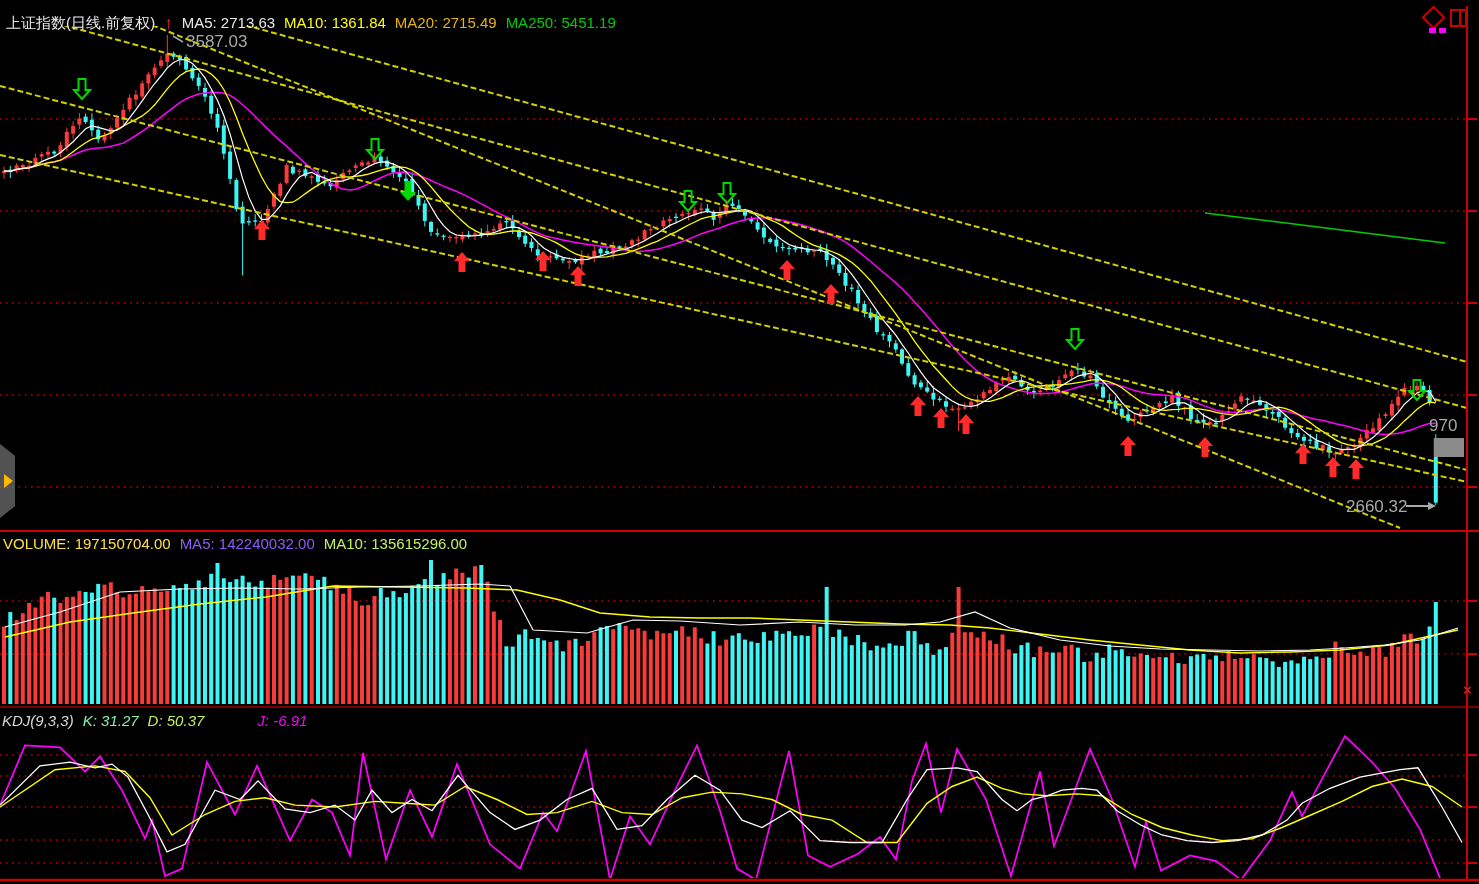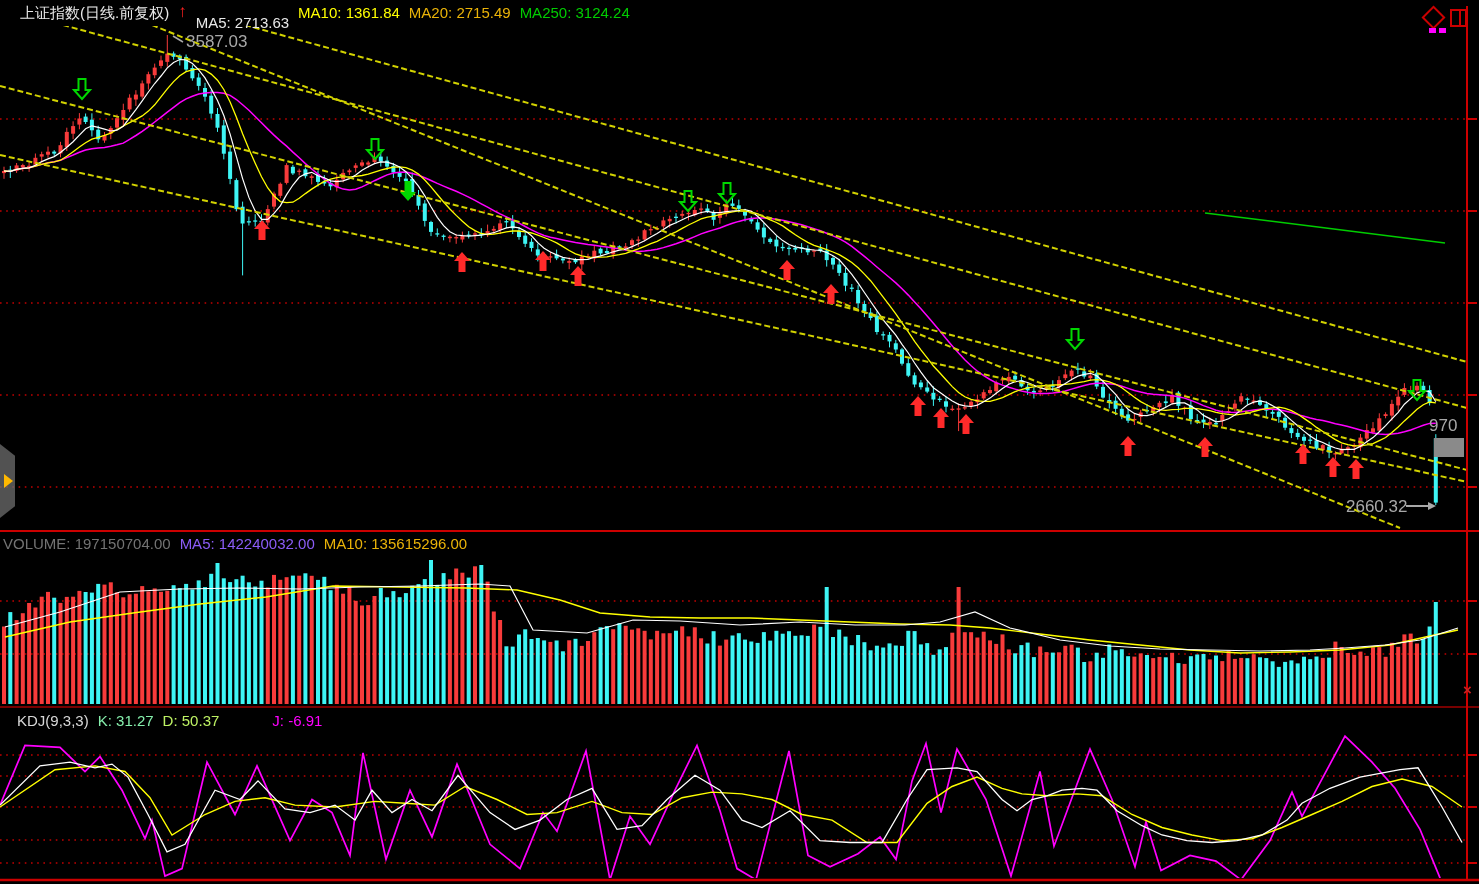--- a/index.html
+++ b/index.html
@@ -792,36 +792,36 @@
       <line x1="1467" y1="303" x2="1477" y2="303" stroke="#cc0000" stroke-width="2"></line>
       <line x1="1467" y1="395" x2="1477" y2="395" stroke="#cc0000" stroke-width="2"></line>
       <line x1="1467" y1="487" x2="1477" y2="487" stroke="#cc0000" stroke-width="2"></line>
       <line x1="1467" y1="601" x2="1477" y2="601" stroke="#cc0000" stroke-width="2"></line>
       <line x1="1467" y1="654" x2="1477" y2="654" stroke="#cc0000" stroke-width="2"></line>
       <line x1="1467" y1="755" x2="1477" y2="755" stroke="#cc0000" stroke-width="2"></line>
       <line x1="1467" y1="807" x2="1477" y2="807" stroke="#cc0000" stroke-width="2"></line>
       <line x1="1467" y1="863" x2="1477" y2="863" stroke="#cc0000" stroke-width="2"></line>
     </svg>
 
-  <div class="hdr" style="left:20px;top:4px;">
+  <div class="hdr" style="left:6px;top:4px;align-items:flex-end;">
     <span style="color: rgb(232, 232, 232);">上证指数(日线.前复权)</span>
     <span class="up-arrow" style="color:#ff2020">↑</span>
     <span style="color: rgb(232, 232, 232); margin-top: 10px;"><span>MA5:</span> <span>2713.63</span></span>
     <span style="color: rgb(255, 255, 0);"><span>MA10:</span> <span>1361.84</span></span>
     <span style="color: #eab308;"><span>MA20:</span> <span>2715.49</span></span>
-    <span style="color: rgb(0, 204, 0);"><span>MA250:</span> <span>3124.24</span></span>
+    <span style="color: rgb(0, 204, 0);"><span>MA250:</span> <span>5451.19</span></span>
   </div>
 
   <div class="hdr" style="left:3px;top:535px;">
-    <span style="color: #737373;"><span>VOLUME:</span> <span>197150704.00</span></span>
+    <span style="color: #fde047;"><span>VOLUME:</span> <span>197150704.00</span></span>
     <span style="color: #8b5cf6;"><span>MA5:</span> <span>142240032.00</span></span>
-    <span style="color: #eab308;"><span>MA10:</span> <span>135615296.00</span></span>
+    <span style="color: #bef264;"><span>MA10:</span> <span>135615296.00</span></span>
   </div>
 
-  <div class="hdr" style="left:17px;top:712px;">
+  <div class="hdr" style="left:2px;top:712px;font-style:italic;">
     <span style="color: rgb(216, 216, 216);">KDJ(9,3,3)</span>
     <span style="color: #86efac;"><span>K:</span> <span>31.27</span></span>
     <span style="color: #bef264;"><span>D:</span> <span>50.37</span></span>
     <span style="color: rgb(255, 0, 255); margin-left: 44px;"><span>J:</span> <span>-6.91</span></span>
   </div>
 
   <div class="icon-diamond"></div>
   <div class="mag-dash" style="left:1429px;"></div>
   <div class="mag-dash" style="left:1439px;"></div>
   <div class="icon-window">

